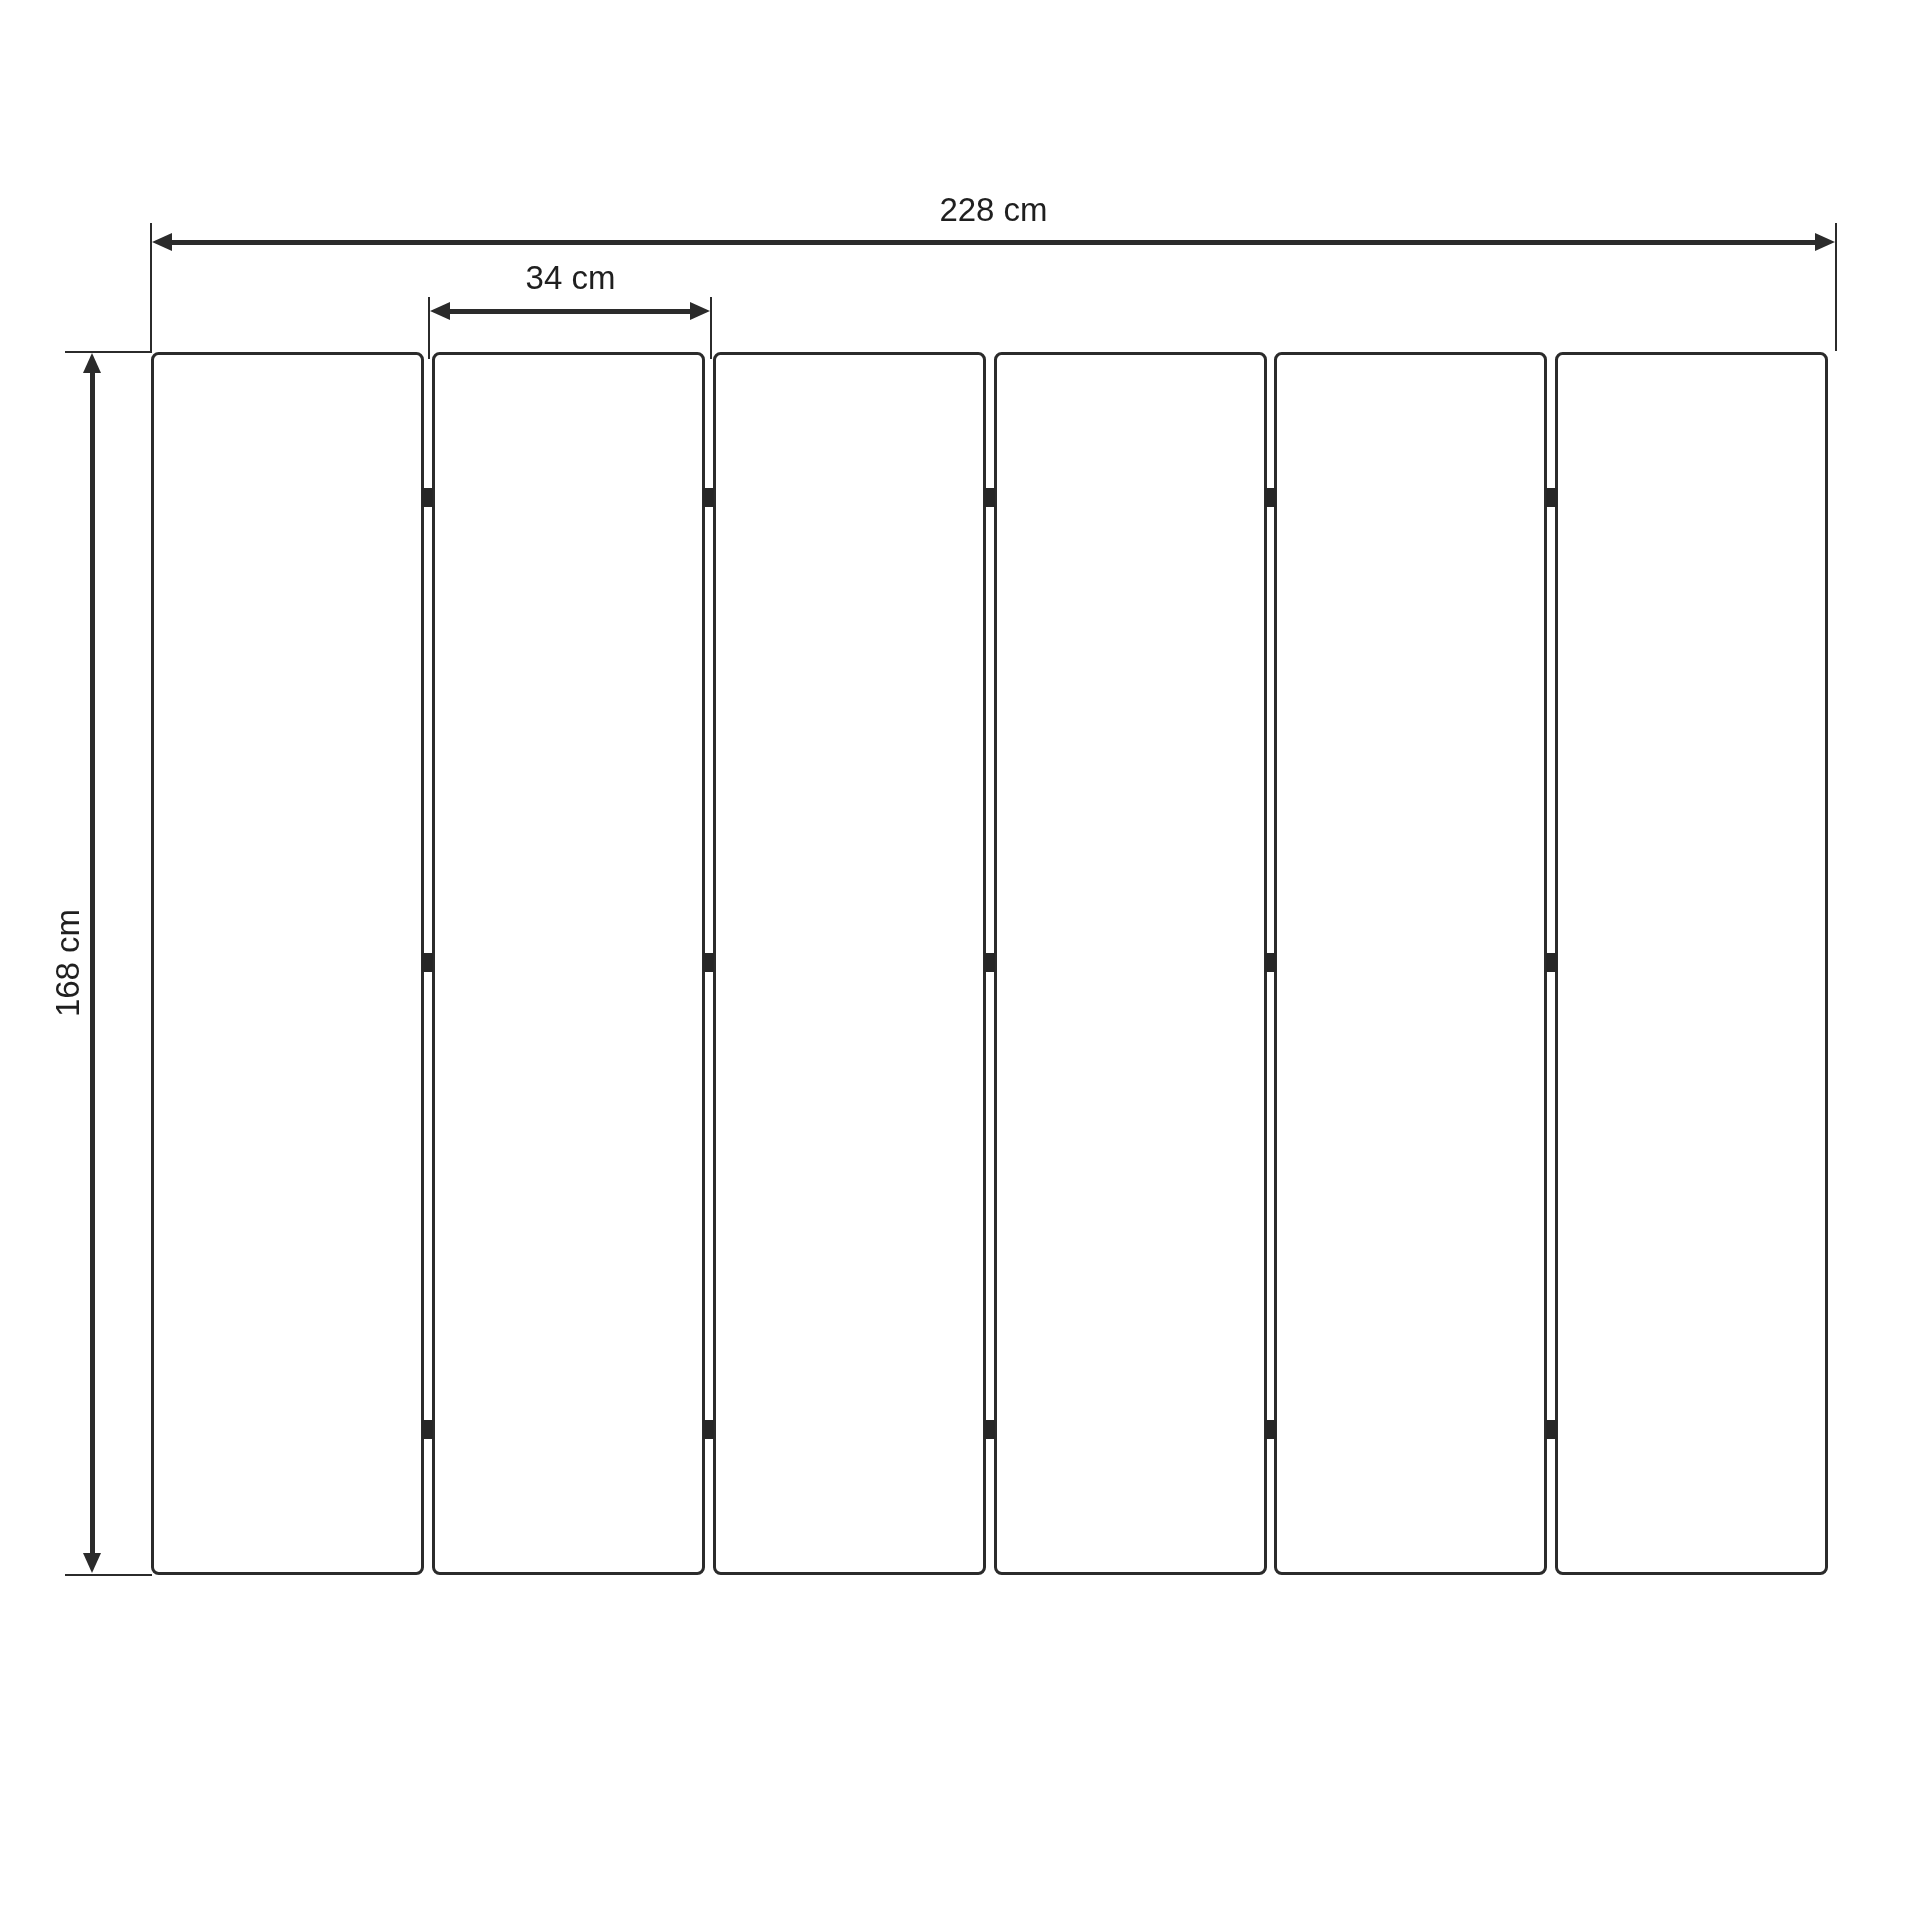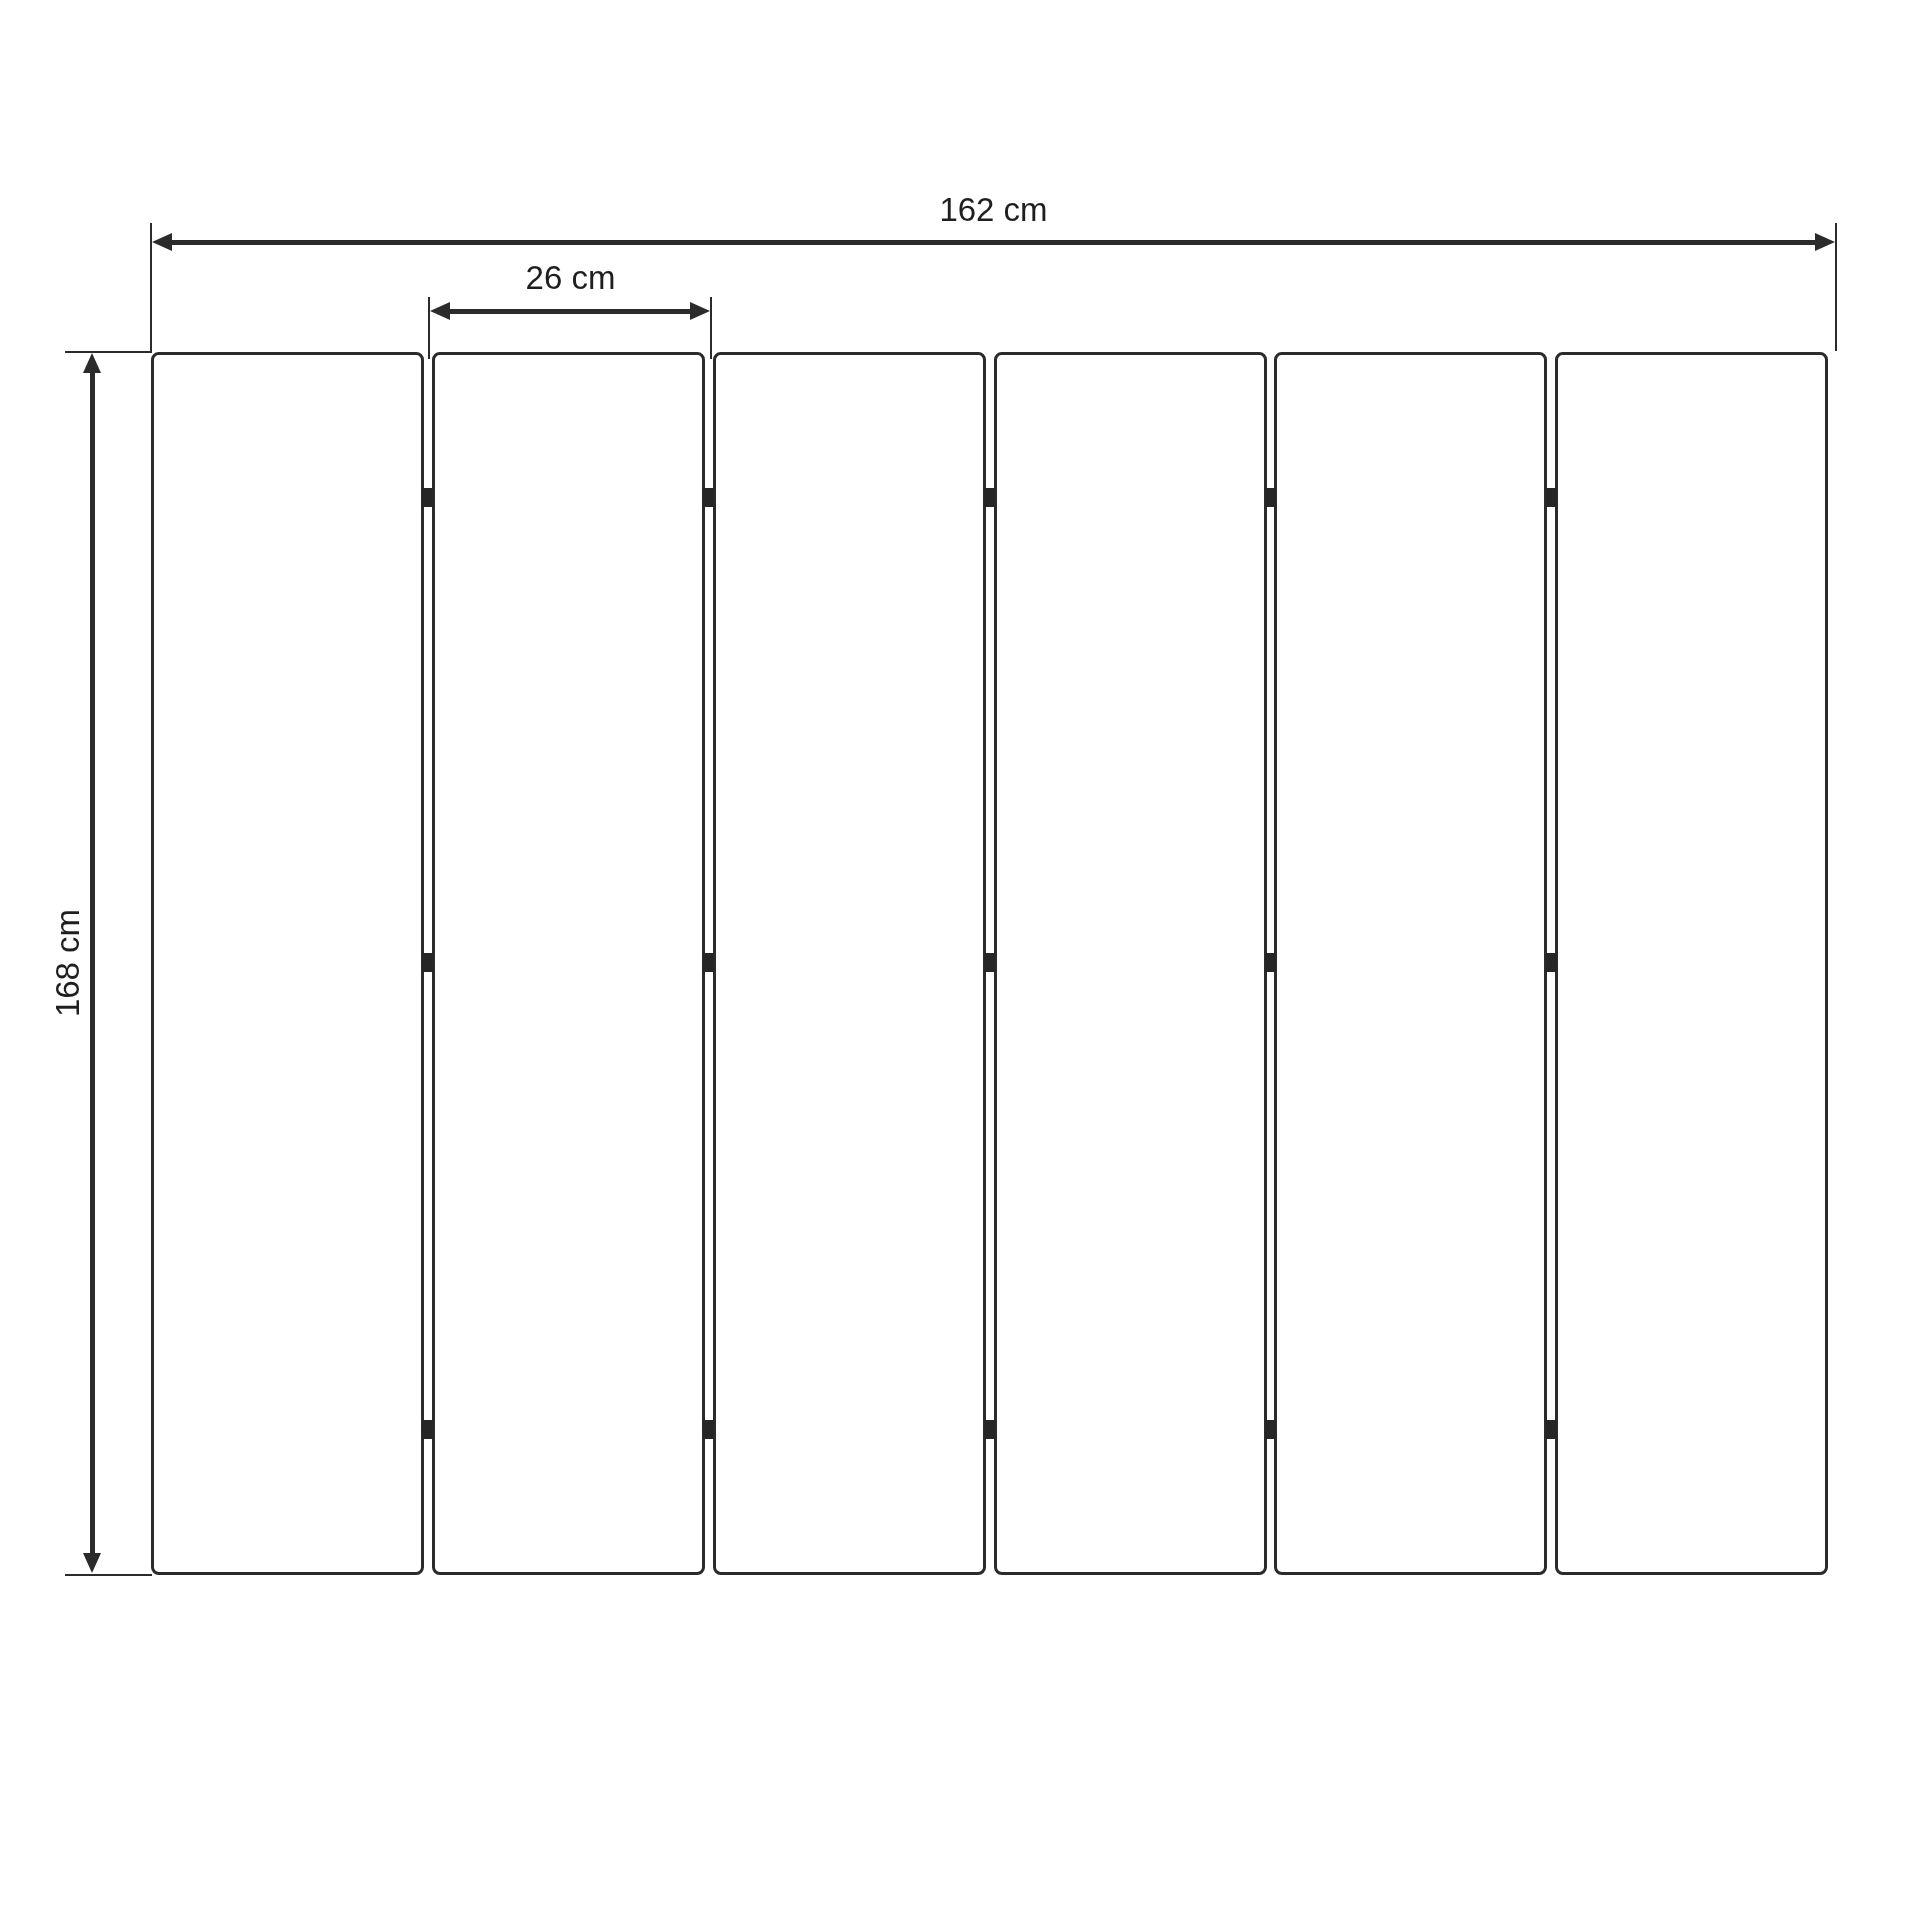--- a/index.html
+++ b/index.html
@@ -114,30 +114,30 @@
       <div class="hinge" style="left: 1546px; top: 1420px; width: 11px; height: 19px;"></div>
     </div>
 
   <div>
     <div class="ext-line-v" style="left:150px; top:223px; height:128px;"></div>
     <div class="ext-line-v" style="left:1835px; top:223px; height:128px;"></div>
     <div class="dim-line-h" style="left:168px; top:240px; width:1590px;"></div>
     <div class="dim-line-h" style="left:1758px; top:240px; width:64px;"></div>
     <div class="arrow arrow-left" style="left:152px; top:233px;"></div>
     <div class="arrow arrow-right" style="left:1815px; top:233px;"></div>
-    <div class="dim-label" style="left:897px; top:193px; width:193px;">162 cm</div>
+    <div class="dim-label" style="left:897px; top:193px; width:193px;">228 cm</div>
   </div>
 
   <div>
     <div class="ext-line-v" style="left:428px; top:297px; height:62px;"></div>
     <div class="ext-line-v" style="left:710px; top:297px; height:62px;"></div>
     <div class="dim-line-h" style="left:446px; top:309px; width:248px;"></div>
     <div class="arrow arrow-left" style="left:430px; top:302px;"></div>
     <div class="arrow arrow-right" style="left:690px; top:302px;"></div>
-    <div class="dim-label" style="left:474px; top:261px; width:193px;">26 cm</div>
+    <div class="dim-label" style="left:474px; top:261px; width:193px;">34 cm</div>
   </div>
 
   <div>
     <div class="ext-line-h" style="left:65px; top:351px; width:87px;"></div>
     <div class="ext-line-h" style="left:65px; top:1574px; width:87px;"></div>
     <div class="dim-line-v" style="left:90px; top:369px; height:1189px;"></div>
     <div class="arrow arrow-up" style="left:83px; top:353px;"></div>
     <div class="arrow arrow-down" style="left:83px; top:1553px;"></div>
     <div class="dim-label dim-label-rotated" style="left:67px; top:963px;">168 cm</div>
   </div>

